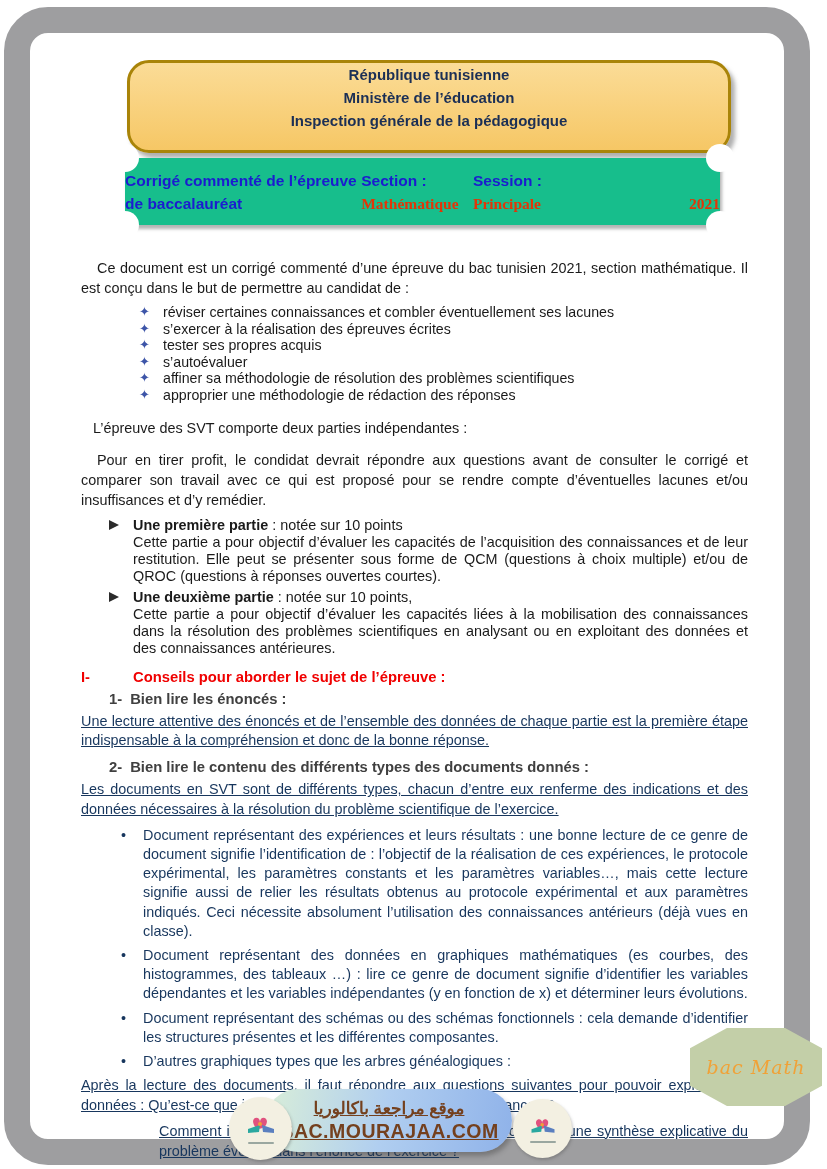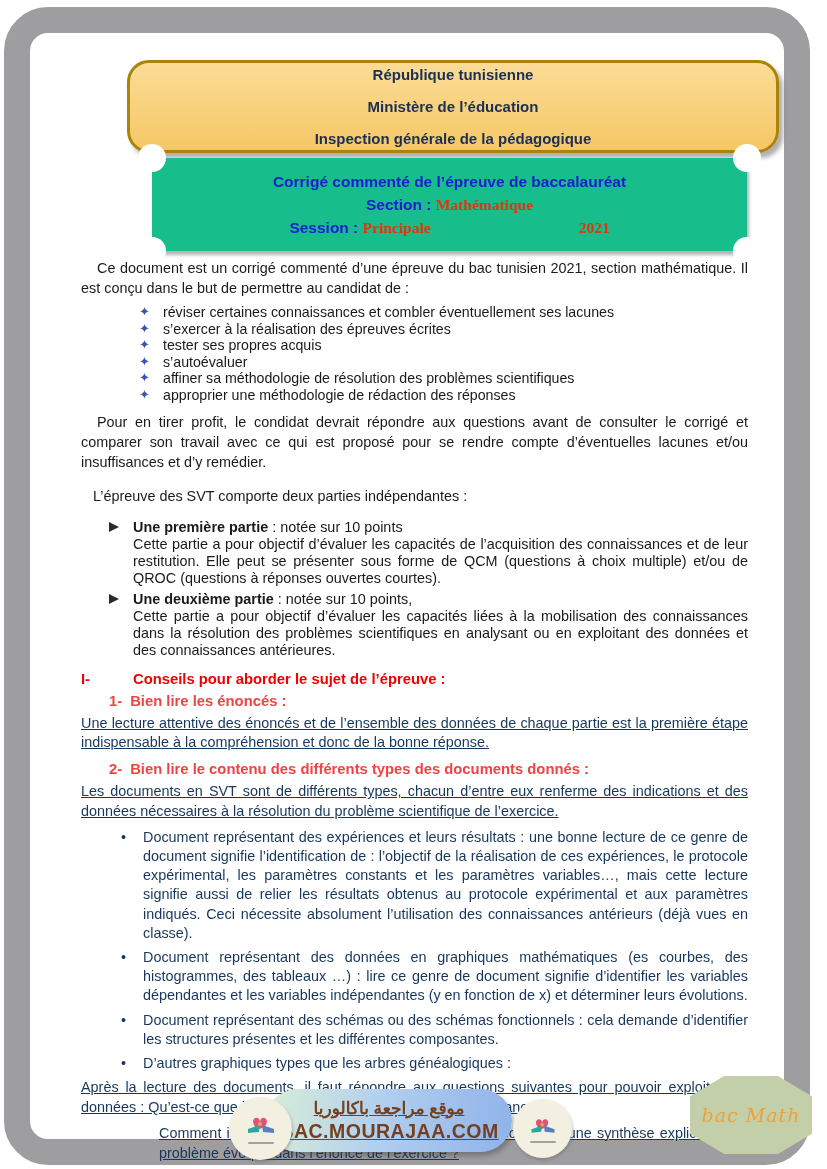--- a/index.html
+++ b/index.html
@@ -10,34 +10,34 @@
     -webkit-font-smoothing:antialiased;
   }
   
   .frame{
     position:absolute;left:4px;top:7px;width:806px;height:1158px;
     box-sizing:border-box;border:26px solid #9e9ea0;border-radius:44px;
     background:transparent;
   }
   
   .orange-box{
-    position:absolute;left:127px;top:60px;width:652px;height:93px;
+    position:absolute;left:127px;top:60px;width:604px;height:93px;
     box-sizing:border-box;border:3px solid #a98409;border-radius:22px;
     background:linear-gradient(#fbdc97,#f6c765);
     box-shadow:4px 5px 4px rgba(110,110,110,.55);
-    display:flex;flex-direction:column;justify-content:space-between;align-items:center;
+    display:flex;flex-direction:column;justify-content:flex-start;align-items:center;
     color:#1b2f55;font-weight:bold;font-size:15px;line-height:23px;
   }
   
   .green-box{
-    position:absolute;left:125px;top:158px;width:595px;height:93px;
+    position:absolute;left:125px;top:158px;width:595px;height:67px;
     background:#17be8c;
     box-shadow:2px 4px 3px rgba(90,90,90,.45);
-    display:flex;flex-direction:column;justify-content:center;align-items:center;
-    font-weight:bold;font-size:15.5px;line-height:23px;margin-left:27px;
+    display:flex;flex-direction:row;justify-content:center;align-items:center;
+    font-weight:bold;font-size:15.5px;line-height:23px;
   }
   .notch{position:absolute;width:28px;height:28px;border-radius:50%;background:#ffffff;}
   .notch.tl{left:-14px;top:-14px;}
   .notch.tr{right:-14px;top:-14px;}
   .notch.bl{left:-14px;bottom:-14px;}
   .notch.br{right:-14px;bottom:-14px;}
   .t-blue{color:#1b1bd0;}
   .t-red{color:#e23508;font-family:Liberation Serif, serif;}
   .year{margin-left:148px;}
   
@@ -61,21 +61,21 @@
   }
   .arrow-head{line-height:18px;text-align:left;}
   .arrow-body{line-height:17px;}
   
   .red-heading{
     display:flex;color:#f00000;font-weight:bold;font-size:14.8px;
     line-height:20px;margin:2px 0 2px 0;
   }
   .red-heading .numeral{width:52px;flex:0 0 52px;}
   .blue-heading{
-    color:#ef4444;font-weight:bold;font-size:14.8px;line-height:20px;
+    color:#404040;font-weight:bold;font-size:14.8px;line-height:20px;
     margin:2px 0 3px 28px;text-align:left;
   }
   .blue-heading .num{margin-right:8px;}
   .navy{color:#17365d;line-height:19.8px;text-decoration:underline;}
   
   .dot-list{margin:2px 0 4px 40px;}
   .dot-item{display:flex;line-height:19.2px;color:#17365d;margin-bottom:5px;}
   .dot-item .dot{width:22px;flex:0 0 22px;text-align:left;}
   .dot-item .txt{flex:1;text-align:justify;}
   .closing2{padding-left:78px;margin-top:0;}
@@ -93,21 +93,21 @@
   .pill .site{display:block;font-size:19.5px;line-height:24px;letter-spacing:.5px;}
   .logo-circle{
     position:absolute;width:63px;height:63px;border-radius:50%;
     background:#f3f0e2;box-shadow:1px 2px 3px rgba(80,80,80,.35);
     display:flex;flex-direction:column;justify-content:center;align-items:center;
   }
   .logo-circle .bar{width:26px;height:2px;background:#9aa7a0;margin-top:3px;border-radius:1px;}
   .logo-left{left:229px;top:1097px;}
   .logo-right{left:513px;top:1099px;width:59px;height:59px;}
   .badge{
-    position:absolute;left:690px;top:1076px;width:122px;height:78px;
+    position:absolute;left:690px;top:1028px;width:132px;height:78px;
     background:#c3cfa8;
     clip-path:polygon(28% 0,72% 0,100% 26%,100% 74%,72% 100%,28% 100%,0 74%,0 26%);
     display:flex;justify-content:center;align-items:center;
     color:#f0a238;font-family:"DejaVu Serif", serif;font-style:italic;
     font-size:19px;letter-spacing:1px;
   }
 </style>
 </head>
 <body>
 
@@ -157,23 +157,23 @@
     <div class="star-item">
         <span class="star-icon">✦</span>
         <span>affiner sa méthodologie de résolution des problèmes scientifiques</span>
       </div>
     <div class="star-item">
         <span class="star-icon">✦</span>
         <span>approprier une méthodologie de rédaction des réponses</span>
       </div>
   </div>
 
+  <p class="p lede">L’épreuve des SVT comporte deux parties indépendantes :</p>
+
   <p class="p indent">Pour en tirer profit, le condidat devrait répondre aux questions avant de consulter le corrigé et comparer son travail avec ce qui est proposé pour se rendre compte d’éventuelles lacunes et/ou insuffisances et d’y remédier.</p>
-
-  <p class="p lede">L’épreuve des SVT comporte deux parties indépendantes :</p>
 
   <div class="arrow-list">
     <div class="arrow-item">
       <span class="arrow-icon"></span>
       <div class="arrow-head"><b>Une première partie</b><span> : notée sur 10 points</span></div>
       <div class="arrow-body">Cette partie a pour objectif d’évaluer les capacités de l’acquisition des connaissances et de leur restitution.  Elle peut se présenter sous forme de QCM (questions à choix multiple) et/ou de QROC (questions à réponses ouvertes courtes).</div>
     </div>
     <div class="arrow-item">
       <span class="arrow-icon"></span>
       <div class="arrow-head"><b>Une deuxième partie</b><span> : notée sur 10 points,</span></div>

